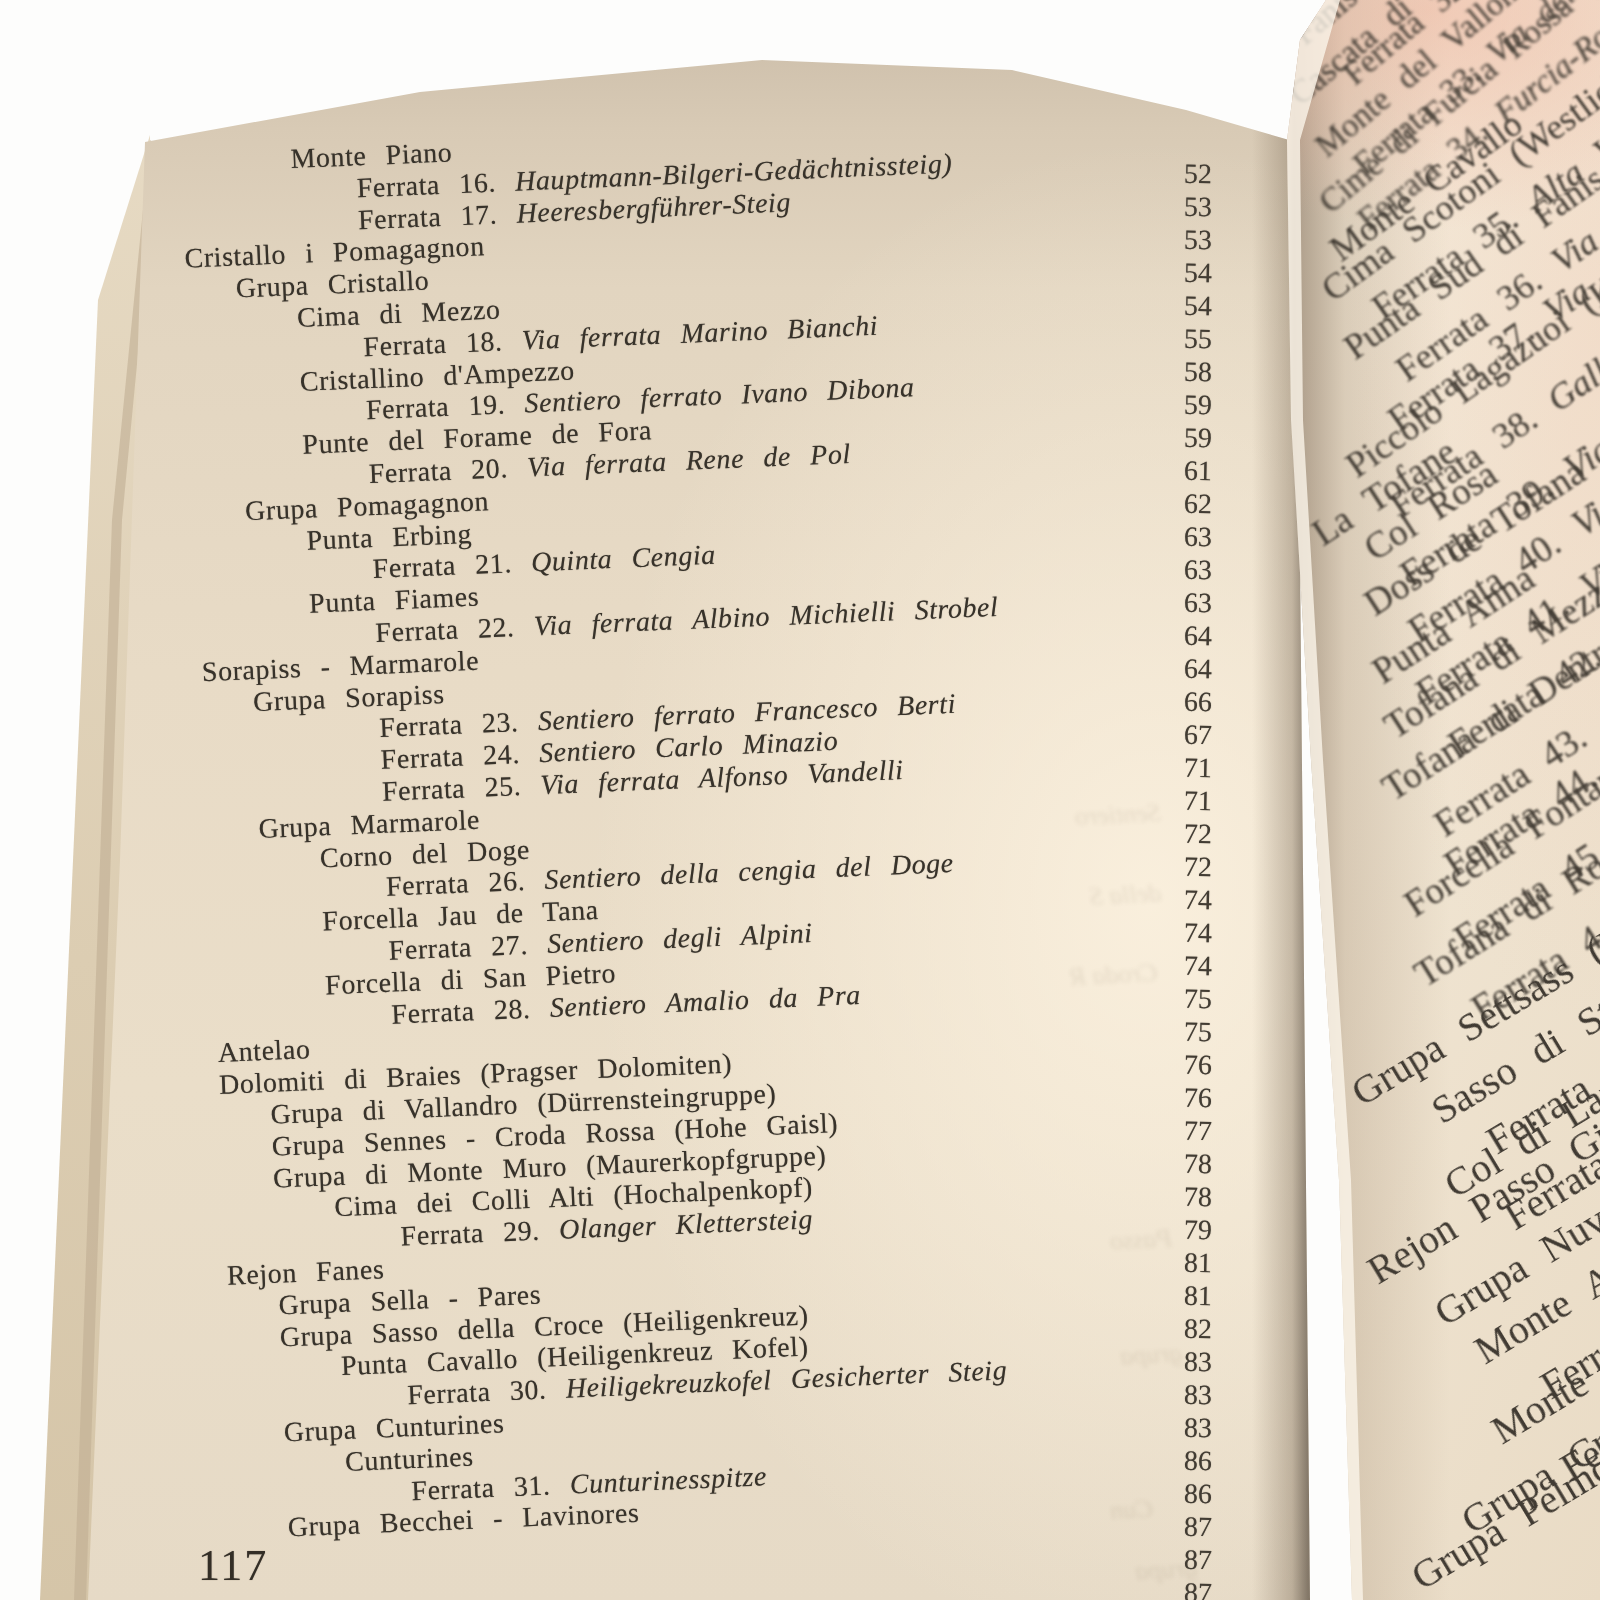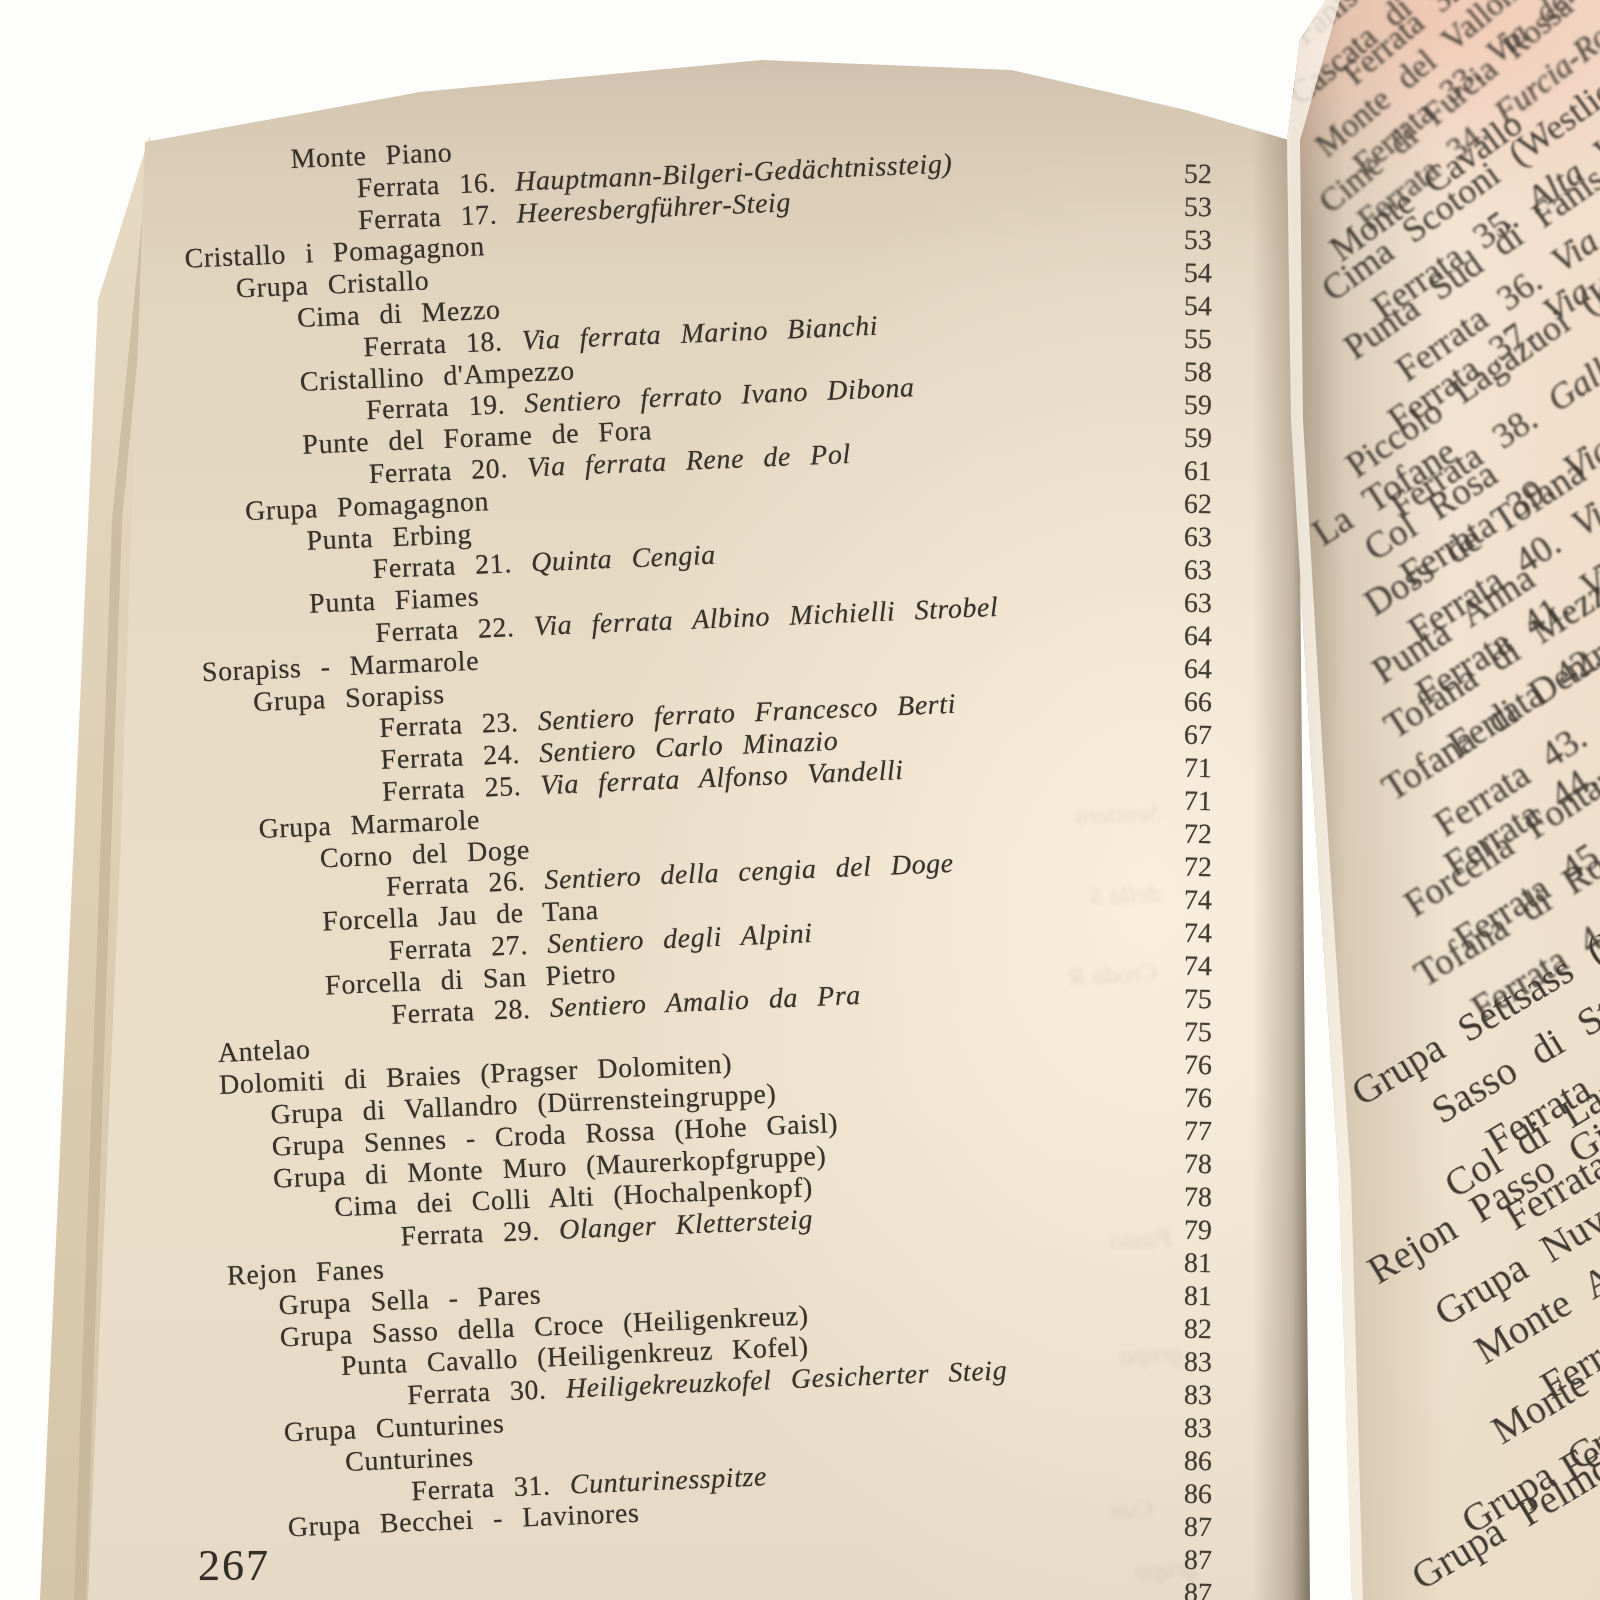--- a/index.html
+++ b/index.html
@@ -164,21 +164,21 @@
       </div>
     <div id="ghosts">
         <div class="ghost" style="left: 1075px; top: 800px;">Sentiero</div>
         <div class="ghost" style="left: 1090px; top: 880px;">della S</div>
         <div class="ghost" style="left: 1070px; top: 960px;">Croda R</div>
         <div class="ghost" style="left: 1110px; top: 1225px;">Passo</div>
         <div class="ghost" style="left: 1120px; top: 1340px;">grupa</div>
         <div class="ghost" style="left: 1110px; top: 1495px;">Cun</div>
         <div class="ghost" style="left: 1135px; top: 1555px;">grupa</div>
       </div>
-    <div class="folio">267</div>
+    <div class="folio">117</div>
   </div>
 
   <div class="turning-page">
     <div id="right-lines">
         <div class="rline rl-a" style="left: 1298px; top: 20px; transform: rotate(-40deg);"><span>Fanis</span></div>
         <div class="rline rl-a" style="left: 1294px; top: 80px; transform: rotate(-40deg);"><span>Cascata di Fan</span></div>
         <div class="rline rl-a" style="left: 1348px; top: 60px; transform: rotate(-40deg);"><span>Ferrata 32.</span></div>
         <div class="rline rl-a" style="left: 1320px; top: 132px; transform: rotate(-40deg);"><span>Monte del Vallon Bian</span></div>
         <div class="rline rl-a" style="left: 1358px; top: 150px; transform: rotate(-40deg);"><span>Ferrata 33.</span><span class="em"> Via della P</span></div>
         <div class="rline rl-a" style="left: 1324px; top: 188px; transform: rotate(-40deg);"><span>Cime di Furcia Rossa (Fu</span></div>

